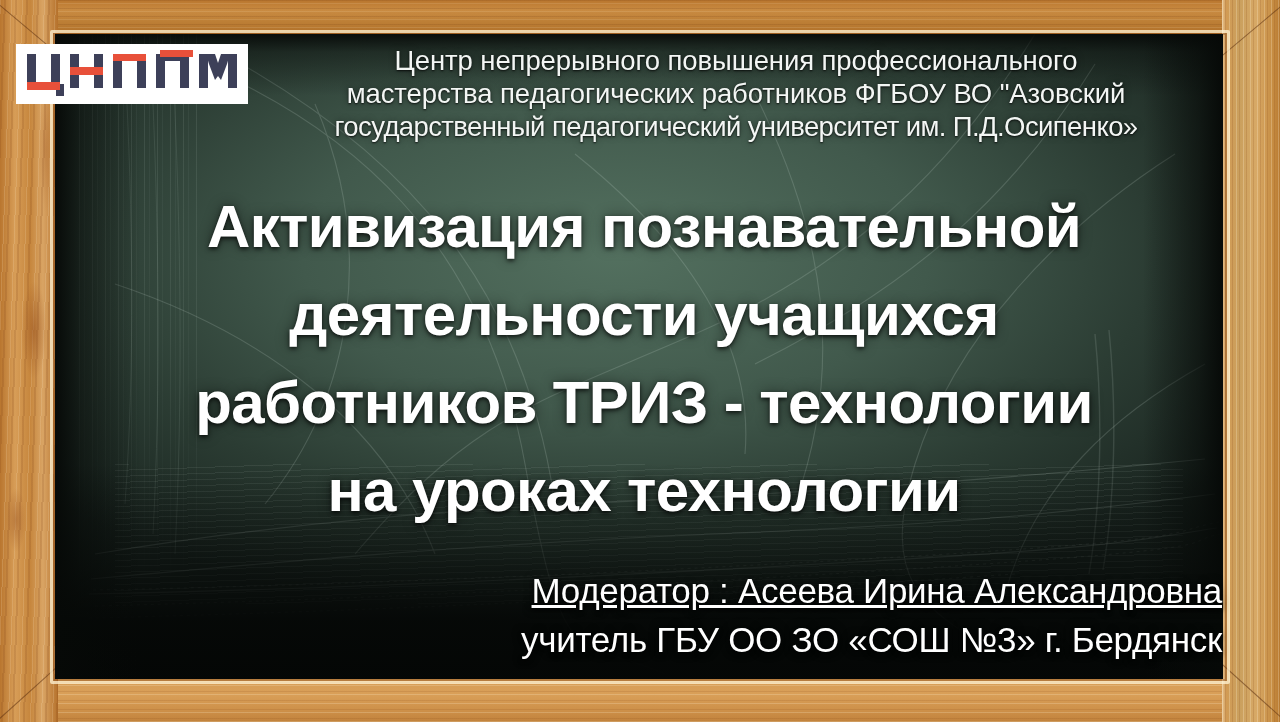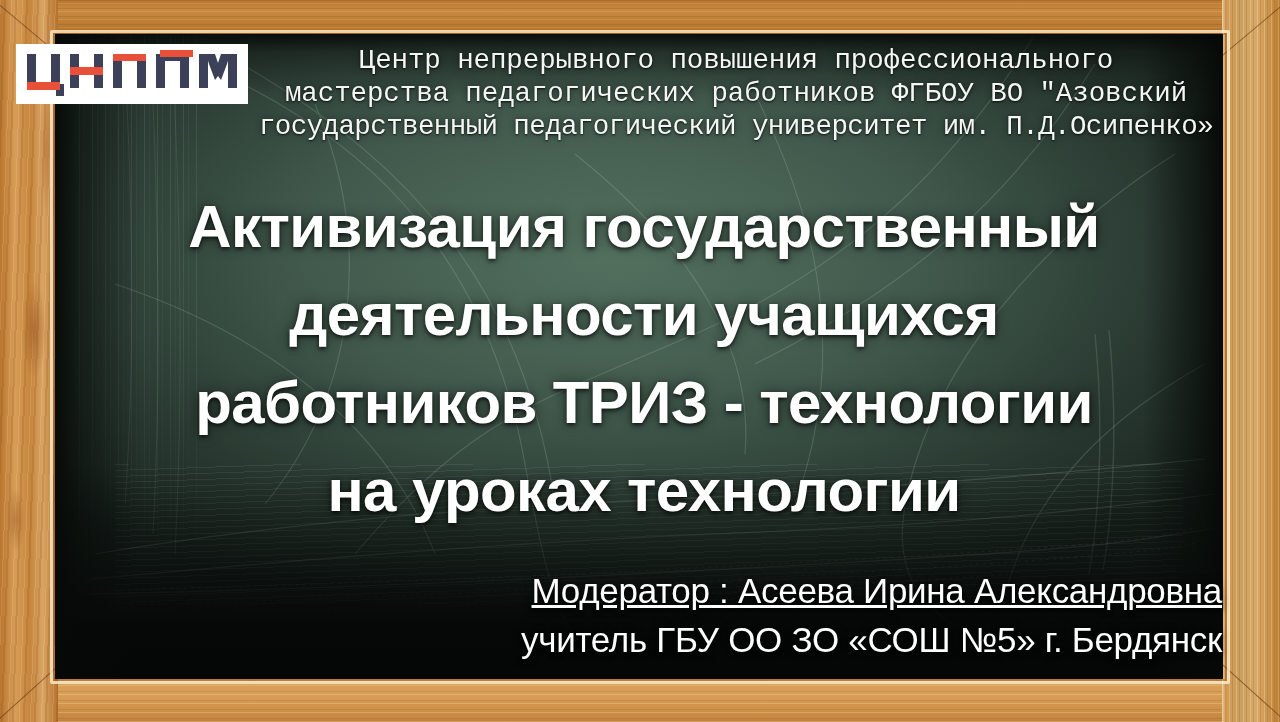--- a/index.html
+++ b/index.html
@@ -180,21 +180,21 @@
     z-index: 6;
   }
   .logo-card svg { display: block; }
 
   
   .org {
     position: absolute;
     left: 246px; top: 44px;
     width: 980px;
     z-index: 5;
-    font-family: Liberation Mono, monospace;
+    font-family: Liberation Sans, sans-serif;
     font-size: 27.5px;
     line-height: 33px;
     font-weight: 400;
     color: #f3f6f4;
     text-align: center;
     letter-spacing: -0.1px;
     text-shadow: 0 1px 2px rgba(0,0,0,0.75), 0 0 7px rgba(0,0,0,0.5);
   }
   .org .l3 { letter-spacing: -0.6px; }
 
@@ -311,24 +311,24 @@
 
   <div style="position:absolute;left:160px;top:50px;width:33px;height:7px;background:#e8503a;z-index:7;"></div>
 
   <div class="org">
     <div class="l1" style="display: inline-block; transform-origin: center center;">Центр непрерывного повышения профессионального</div>
     <div class="l2" style="display: inline-block; transform-origin: center center;">мастерства  педагогических работников ФГБОУ ВО "Азовский</div>
     <div class="l3" style="display: inline-block; transform-origin: center center;">государственный педагогический университет им. П.Д.Осипенко»</div>
   </div>
 
   <div class="title">
-    <div style="display: inline-block; transform-origin: center center;">Активизация государственный</div>
+    <div style="display: inline-block; transform-origin: center center;">Активизация познавательной</div>
     <div style="display: inline-block; transform-origin: center center; text-align: right;">деятельности  учащихся</div>
     <div style="display: inline-block; transform-origin: center center;">работников ТРИЗ - технологии</div>
     <div style="display: inline-block; transform-origin: center center;">на уроках технологии</div>
   </div>
 
   <div class="credits">
     <div style="display: inline-block; transform-origin: center center; text-decoration: underline;">Модератор : Асеева Ирина Александровна</div>
-    <div style="display: inline-block; transform-origin: center center;">учитель ГБУ ОО ЗО «СОШ №5» г. Бердянск</div>
+    <div style="display: inline-block; transform-origin: center center;">учитель ГБУ ОО ЗО «СОШ №3» г. Бердянск</div>
   </div>
 
 </div>
 
 </body></html>

